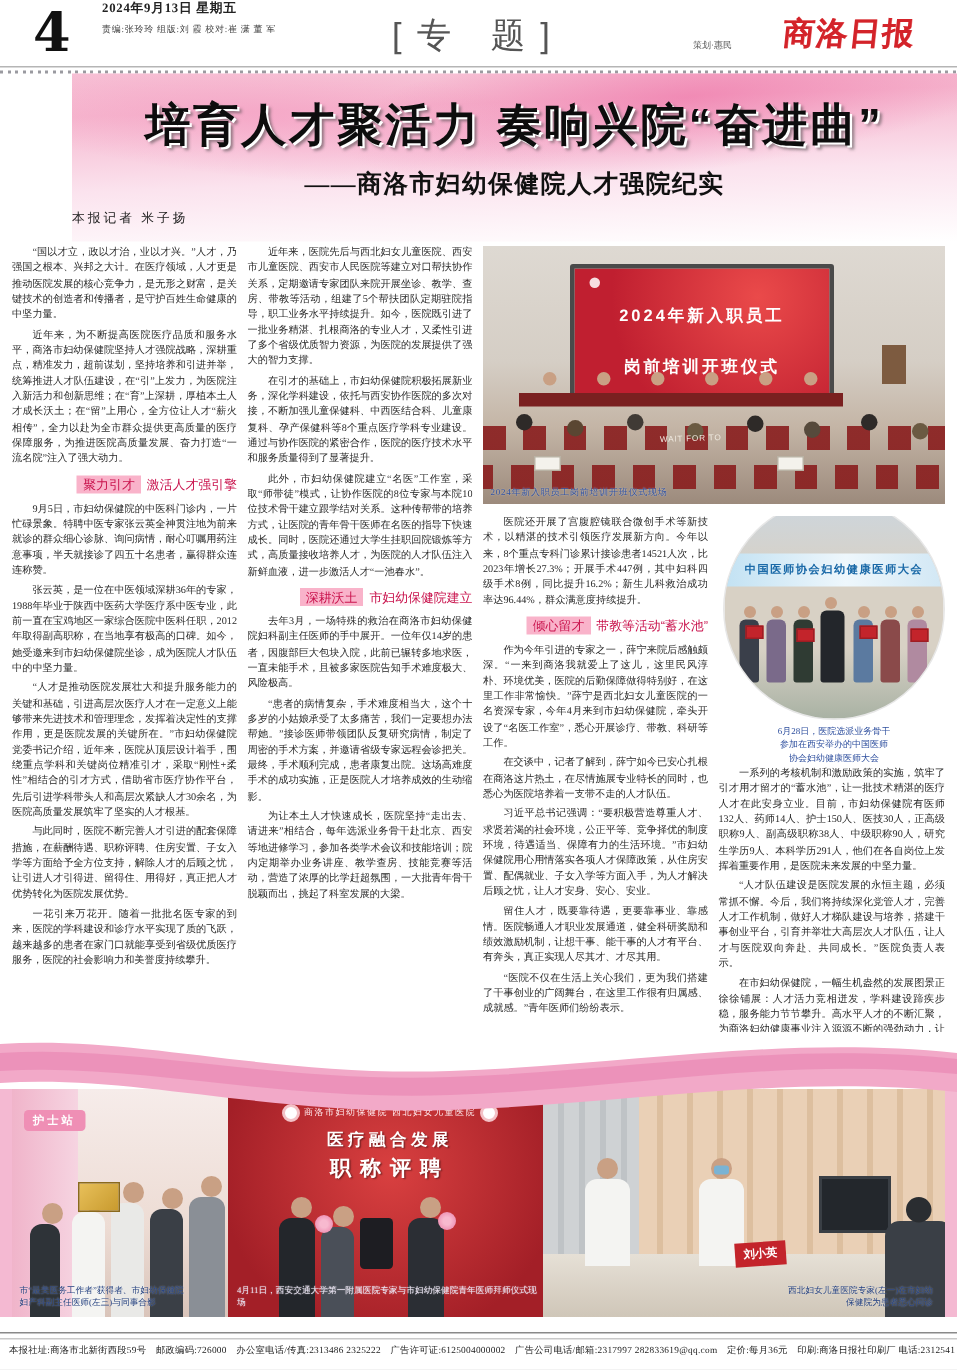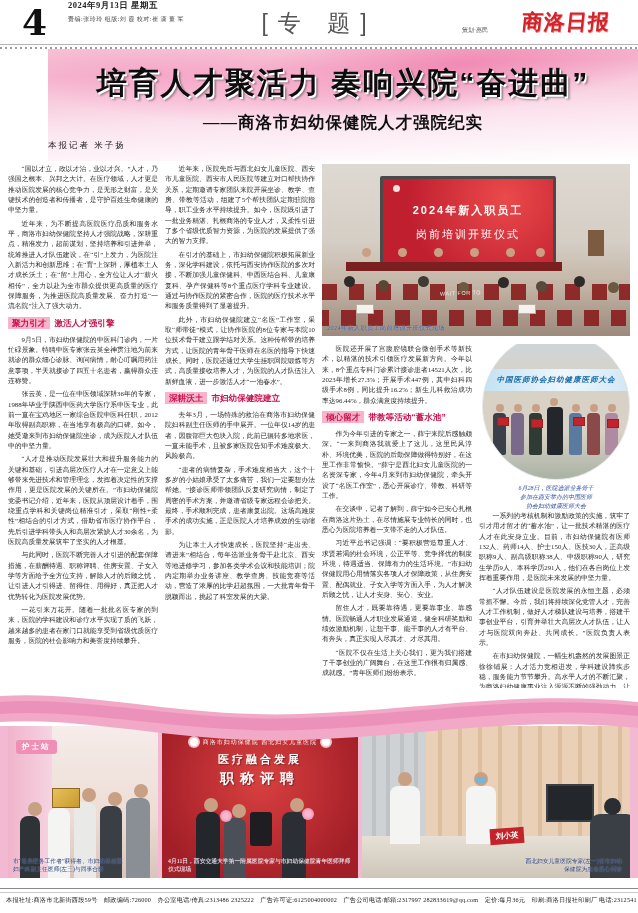--- a/index.html
+++ b/index.html
@@ -29,45 +29,45 @@
         font-family:"Liberation Sans","DejaVu Sans",sans-serif;letter-spacing:2px;
         text-shadow:1.5px 1.5px 0 #fff,3px 3px 2px rgba(70,70,70,.55);}
   .subheadline{position:relative;margin-top:8px;text-align:center;font-size:16.5px;font-weight:bold;color:#111;letter-spacing:1px;}
   .byline{position:relative;margin-top:6px;text-align:left;font-size:8.5px;color:#222;letter-spacing:2px;}
   
   .body{position:absolute;top:164px;left:8px;width:622px;height:532px;}
   .col{position:absolute;top:0;width:150px;height:532px;overflow:hidden;font-size:6.8px;line-height:1.52;
         text-align:justify;color:#2a2a2a;}
   .col p{margin:0 0 3px;text-indent:2em;}
   .col1{left:0;} .col2{left:157px;} .col3{left:314px;top:180px;height:352px;} .col4{left:471px;top:180px;height:352px;width:151px;}
-  .sec-h{margin:5px 0 5px;text-align:left;font-size:8.6px;font-weight:bold;white-space:nowrap;
+  .sec-h{margin:5px 0 5px;text-align:right;font-size:8.6px;font-weight:normal;white-space:nowrap;
         font-family:"Liberation Sans","DejaVu Sans",sans-serif;}
   .sec-lead{background:#f9b3ca;color:#c9134d;padding:1px 4px;margin-right:4px;}
   .sec-rest{color:#c9134d;}
   
   .photo-top{position:absolute;left:314px;top:0;width:308px;height:172px;overflow:hidden;
         background:linear-gradient(180deg,#ded9d2 0%,#d5cec5 45%,#c4b5a6 70%,#9c8a7c 100%);}
   .screen{position:absolute;left:58px;top:12px;width:170px;height:86px;border:3px solid #4a4a4a;border-radius:2px;
         background:radial-gradient(circle at 72% 22%,#ea4a4a,#c01f30 70%);color:#fff;text-align:center;
         font-family:"Liberation Sans","DejaVu Sans",sans-serif;}
   .screen .s-line1{margin-top:24px;font-size:11px;font-weight:bold;letter-spacing:2px;}
-  .screen .s-line2{margin-top:9px;font-size:11px;font-weight:normal;letter-spacing:2px;}
+  .screen .s-line2{margin-top:19px;font-size:11px;font-weight:bold;letter-spacing:2px;}
   .screen .s-logo{position:absolute;left:10px;top:6px;width:7px;height:7px;border-radius:50%;background:#fff;opacity:.85;}
   .lectern{position:absolute;right:26px;top:66px;width:16px;height:26px;background:#7d5b40;}
   .head-table{position:absolute;left:24px;top:98px;width:216px;height:9px;background:#7a2020;}
   .panel-head{position:absolute;top:84px;width:9px;height:9px;border-radius:50%;background:#c9a084;}
   .chair-row{position:absolute;left:0;right:0;height:16px;
         background:repeating-linear-gradient(90deg,rgba(138,32,32,.92) 0 15px,rgba(138,32,32,0) 15px 27px);}
   .aud-head{position:absolute;width:11px;height:11px;border-radius:50%;background:#2e2a28;}
   .name-card{position:absolute;width:16px;height:8px;background:#f4f2ec;border:1px solid #b9b2a4;}
   .shirt-tag{position:absolute;left:118px;top:126px;color:#efe9df;font-size:5.5px;letter-spacing:.5px;
         font-family:"Liberation Sans","DejaVu Sans",sans-serif;transform:rotate(-2deg);}
   .photo-caption{position:absolute;left:5px;bottom:3px;color:#2e4f9e;font-size:6px;letter-spacing:.5px;text-shadow:0 0 1px rgba(255,255,255,.6);}
   
-  .round-wrap{margin:-12px 0 0 3px;font-style:italic;}
+  .round-wrap{margin:-12px 0 0 3px;}
   .photo-round{position:relative;width:146px;height:146px;border-radius:50%;overflow:hidden;border:1px solid #e7e7e7;
         background:linear-gradient(180deg,#ccd6df 0%,#d8d1c5 34%,#d8d1c5 68%,#a9b2a4 100%);}
   .round-banner{position:absolute;left:-6px;right:-6px;top:36px;height:22px;
         background:linear-gradient(90deg,#bfe0f2,#eef7fc 55%,#cfe6f4);color:#1b6aa8;font-weight:bold;
         font-size:7.5px;text-align:center;line-height:22px;letter-spacing:1px;
         font-family:"Liberation Sans","DejaVu Sans",sans-serif;}
   .crowd{position:absolute;left:0;right:0;bottom:24px;height:52px;}
   .fig{position:absolute;bottom:0;width:13px;height:42px;border-radius:4px 4px 2px 2px;}
   .fig::before{content:"";position:absolute;top:-9px;left:2.5px;width:8px;height:8px;border-radius:50%;background:#c9a084;}
   .cert{position:absolute;width:10px;height:7px;background:#c3242b;border:1px solid #9e1d23;}
@@ -75,21 +75,21 @@
   
   .strip{position:absolute;top:688px;left:0;right:0;height:198px;background:#fff;}
   .strip .underlay{position:absolute;top:38px;left:0;right:0;height:152px;background:#f4b9d2;}
   .wave{position:absolute;top:0;left:0;z-index:3;}
   .bphoto{position:absolute;top:38px;height:152px;overflow:hidden;z-index:2;}
   .bp-left{left:8px;width:150px;background:linear-gradient(180deg,#f6ecea 0%,#eddcd4 60%,#d9c4ba 100%);}
   .nurse-sign{position:absolute;left:8px;top:14px;padding:2px 6px;background:#ef8fb5;border-radius:3px;color:#fff;
         font-size:7.5px;font-weight:bold;letter-spacing:2px;font-family:"Liberation Sans","DejaVu Sans",sans-serif;}
   .pink-wall{position:absolute;left:0;top:0;width:44px;height:100%;background:linear-gradient(90deg,#f0b4ca,#f6d4e1);}
   .plaque{position:absolute;left:44px;top:62px;width:26px;height:18px;background:linear-gradient(135deg,#e8c05a,#c89a2e);border:1px solid #8a6a1e;z-index:3;}
-  .bp-mid{left:162px;width:196px;background:radial-gradient(circle at 50% 36%,#d94040,#a31f27 78%);}
+  .bp-mid{left:152px;width:196px;background:radial-gradient(circle at 50% 36%,#d94040,#a31f27 78%);padding-left:20px;}
   .mid-logos{position:absolute;left:0;right:0;top:10px;text-align:center;font-size:6px;color:#ffe9ec;letter-spacing:1px;
         font-family:"Liberation Sans","DejaVu Sans",sans-serif;}
   .logo-dot{display:inline-block;width:8px;height:8px;border-radius:50%;background:#fff;border:2px solid #f3c1c6;vertical-align:middle;margin:0 3px;}
   .mid-line1{position:absolute;left:0;right:0;top:26px;text-align:center;color:#fff;font-weight:bold;font-size:11px;letter-spacing:3px;
         font-family:"Liberation Sans","DejaVu Sans",sans-serif;text-shadow:1px 1px 1px rgba(0,0,0,.4);}
   .mid-line2{position:absolute;left:0;right:0;top:44px;text-align:center;color:#fff;font-weight:bold;font-size:14px;letter-spacing:6px;
         font-family:"Liberation Sans","DejaVu Sans",sans-serif;text-shadow:1px 1px 1px rgba(0,0,0,.4);}
   .mid-chair{position:absolute;left:88px;top:86px;width:22px;height:34px;background:#1d1d22;border-radius:3px;}
   .bouquet{position:absolute;width:12px;height:12px;border-radius:50%;background:radial-gradient(circle,#f7b9cf 30%,#e87aa4);}
   .bp-right{left:362px;width:268px;

